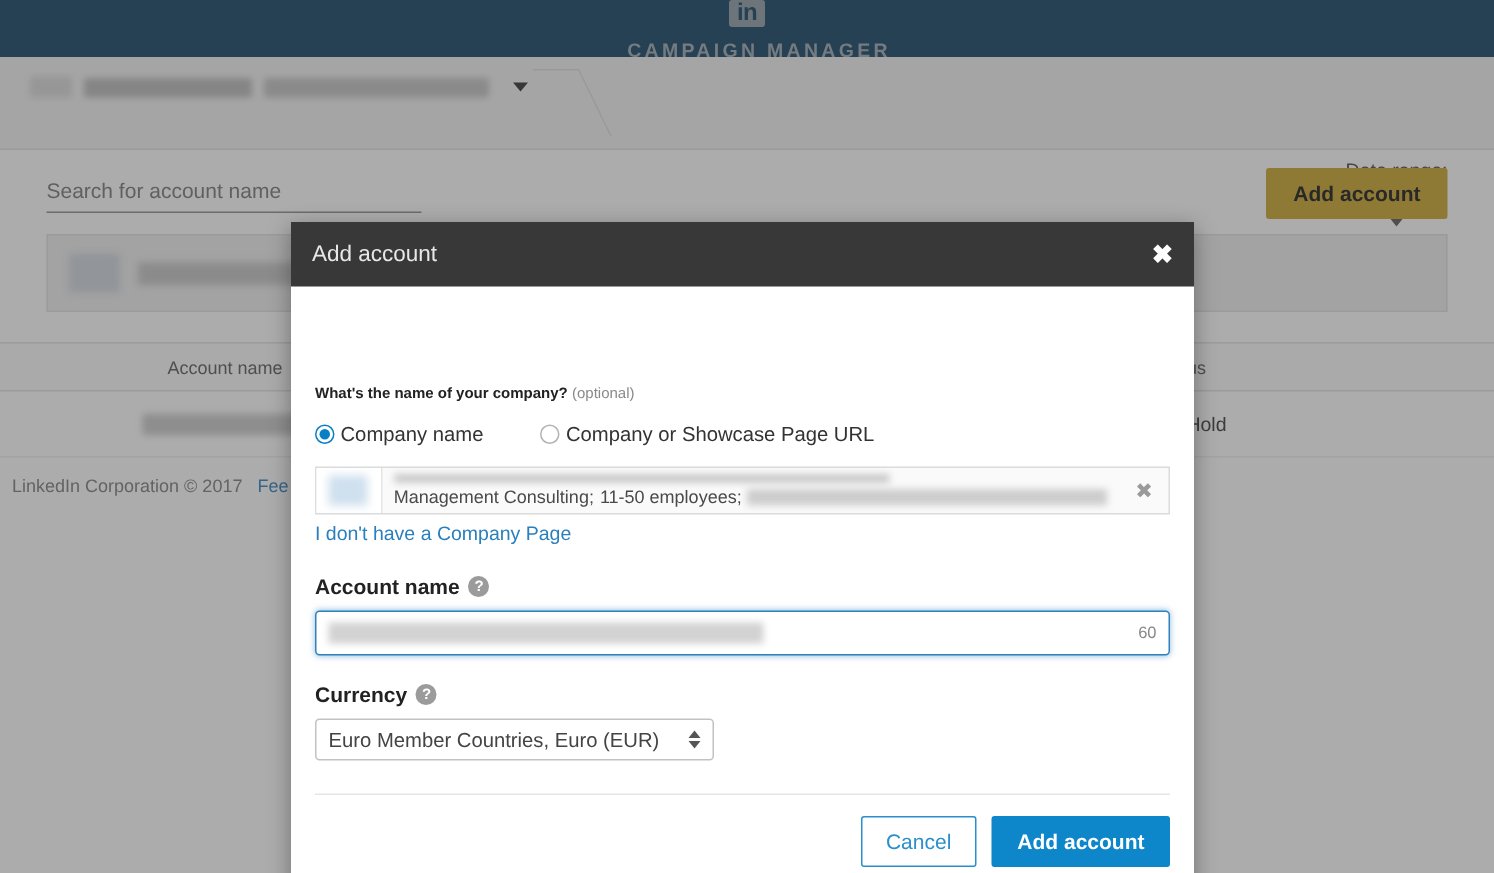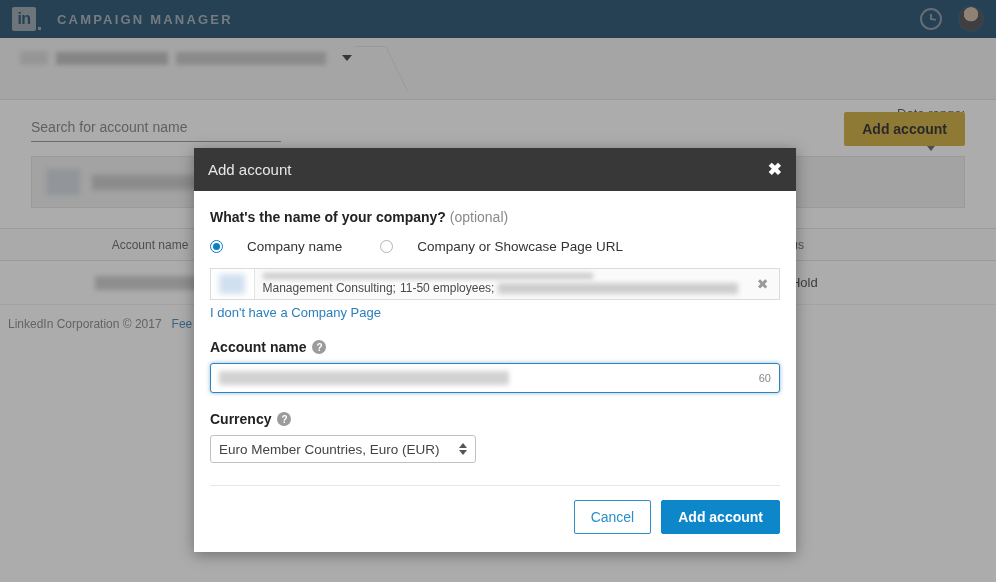--- a/index.html
+++ b/index.html
@@ -9,21 +9,21 @@
     overflow: hidden;
     background: #fff;
   }
   #root { position: relative; width: 996px; height: 582px; }
 
   
   .page { position: absolute; inset: 0; background: #fff; }
 
   .topbar {
     height: 38px; background: #0a3c5e;
-    display: flex; align-items: center; padding: 0 12px;
+    display: flex; align-items: center; padding: 0 12px; flex-direction: column;
   }
   .li-logo {
     width: 24px; height: 24px; background: #8d9aa4; color: #0a3c5e;
     border-radius: 2px; font-weight: bold; font-size: 16px;
     display: flex; align-items: center; justify-content: center;
     letter-spacing: -0.5px; font-family: "Liberation Sans", sans-serif;
   }
   .li-dot { width: 3px; height: 3px; background: #8d9aa4; margin-left: 2px; align-self: flex-end; margin-bottom: 8px; }
   .app-title {
     color: #9aa7b1; font-size: 13px; letter-spacing: 2.2px;
@@ -118,25 +118,25 @@
   .modal-head {
     height: 43px; background: #383838; color: #e8e8e8;
     display: flex; align-items: center; padding: 0 14px; font-size: 15px;
   }
   .modal-close {
     margin-left: auto; color: #fff; font-size: 17px; font-weight: bold;
     background: none; border: none; cursor: pointer; line-height: 1;
     font-family: "Liberation Sans", sans-serif;
   }
   .modal-body { padding: 18px 16px 0 16px; }
-  .q-title { font-size: 14px; font-weight: bold; color: #222; }
+  .q-title { font-size: 10px; font-weight: bold; color: #222; margin-top: 48px; }
   .q-opt { font-weight: normal; color: #8a8a8a; }
 
   .radios { display: flex; align-items: center; gap: 12px; margin-top: 14px; font-size: 13.5px; color: #333; }
-  .radio { display: flex; align-items: center; gap: 24px; cursor: pointer; }
+  .radio { display: flex; align-items: center; gap: 4px; cursor: pointer; }
   .rdot { width: 13px; height: 13px; border-radius: 50%; border: 1px solid #b3b3b3; background: #fff; display: inline-block; position: relative; }
   .rdot.on { border-color: #0b7fc4; }
   .rdot.on::after { content: ""; position: absolute; inset: 2px; border-radius: 50%; background: #0b7fc4; }
   .radio:nth-child(2) { margin-left: 26px; }
 
   .company-chip {
     margin-top: 14px; border: 1px solid #dcdcdc; background: #fafafa;
     display: flex; align-items: stretch; height: 32px;
   }
   .chip-logo-cell { width: 48px; border-right: 1px solid #e4e4e4; display: flex; align-items: center; justify-content: center; background: #fff; }

